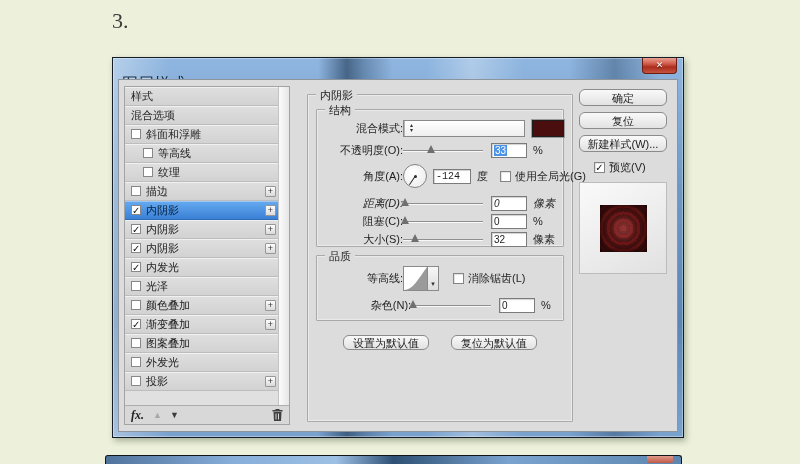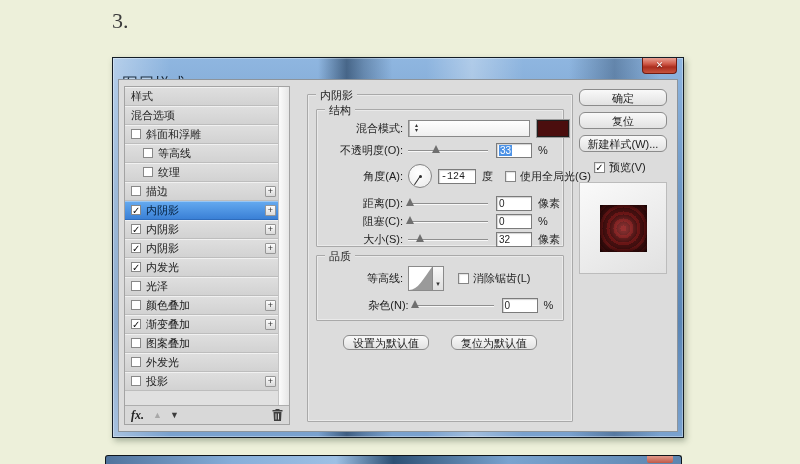--- a/index.html
+++ b/index.html
@@ -52,21 +52,21 @@
 
   
   .mainpanel{position:absolute;left:188px;top:6px;width:268px;bottom:6px;}
   .groupbox{position:absolute;border:1px solid #a9a9a9;border-radius:1px;box-shadow:inset 0 0 0 1px rgba(255,255,255,.4);}
   .legend{position:absolute;top:-7px;left:8px;background:#dcdcdc;padding:0 4px;font-size:11px;color:#222;white-space:nowrap;}
   .gb-outer{left:0;right:2px;top:8px;height:326px;}
   .gb-struct{left:8px;right:8px;top:14px;height:136px;}
   .gb-quality{left:8px;right:8px;top:160px;height:64px;}
 
   .frow{position:absolute;left:6px;right:4px;height:18px;display:flex;align-items:center;font-size:11px;color:#1e1e1e;white-space:nowrap;}
-  .flabel{flex:0 0 80px;text-align:right;padding-right:5px;overflow:hidden;}
+  .flabel{flex:0 0 80px;text-align:right;overflow:hidden;}
   .funit{margin-left:6px;}
 
   .numfield{flex:0 0 auto;width:30px;height:13px;box-sizing:content-box;background:#fff;border:1px solid #7b7b7b;
     box-shadow:inset 1px 1px 1px rgba(0,0,0,.18);font-size:10px;padding:0 2px;display:flex;align-items:center;cursor:text;}
   .numfield .sel{background:#4c92e6;color:#fff;padding:0 1px;}
 
   .slider{flex:0 0 auto;width:80px;height:10px;position:relative;margin-right:8px;cursor:pointer;}
   .slider .track{position:absolute;left:0;right:0;top:5px;height:1px;background:#8f8f8f;box-shadow:0 1px 0 rgba(255,255,255,.8);}
   .thumb{position:absolute;top:0;width:0;height:0;border-left:4px solid transparent;border-right:4px solid transparent;border-bottom:8px solid #6f6f6f;}
 
@@ -266,21 +266,21 @@
                 <div class="dialdot"></div>
               </div>
               <div class="numfield" style="width:32px;font-family:Liberation Mono, monospace;">
                 <span>-124</span>
               </div>
               <span class="funit">度</span>
               <span class="formcheck" style="margin-left:12px;"></span>
               <span>使用全局光(G)</span>
             </div>
 
-            <div class="frow" style="top:84px;">
+            <div class="frow" style="top:84px;font-style:italic;">
               <span class="flabel">距离(D):</span>
               <div class="slider">
                 <div class="track"></div>
                 <div class="thumb" style="left: calc(2% - 4px);"></div>
               </div>
               <div class="numfield">
                 <span>0</span>
               </div>
               <span class="funit">像素</span>
             </div>

